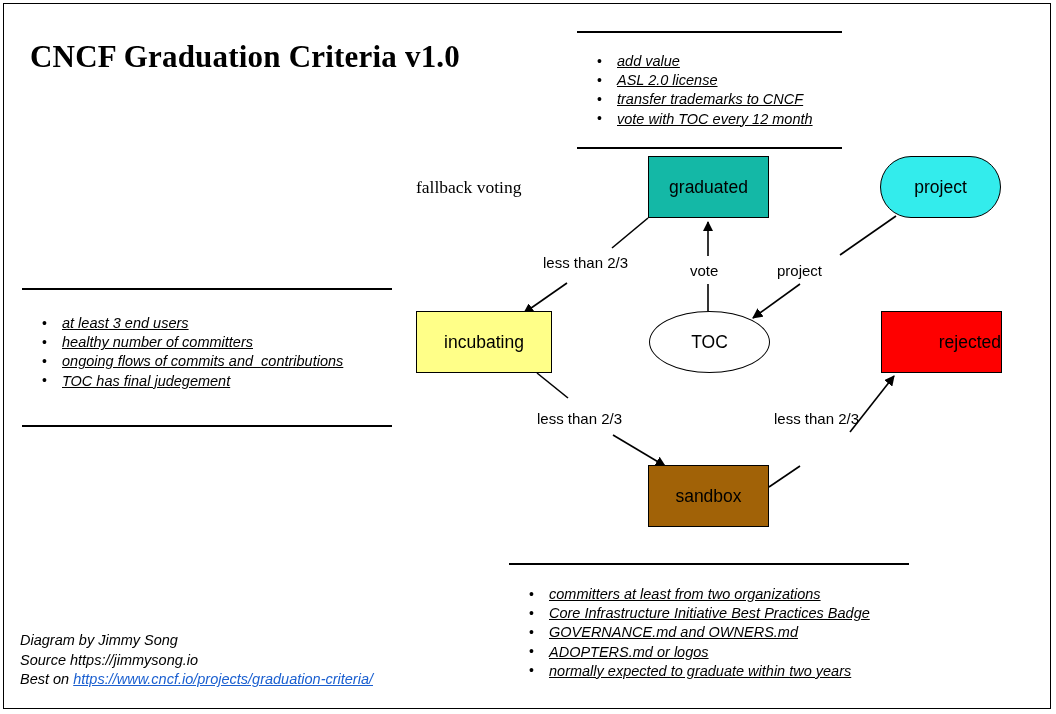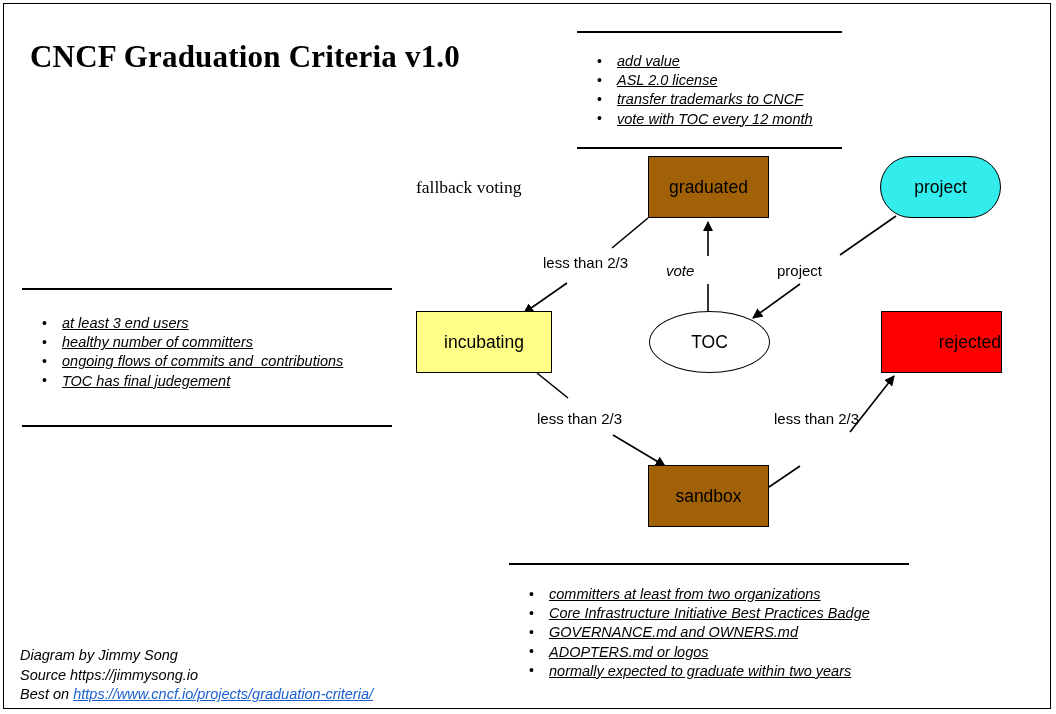--- a/index.html
+++ b/index.html
@@ -98,21 +98,21 @@
     align-items: center;
     justify-content: center;
     font-size: 17.5px;
     color: #000000;
   }
   #node-graduated {
     left: 648px;
     top: 156px;
     width: 121px;
     height: 62px;
-    background: #a16207;
+    background: #14b8a6;
   }
   #node-project {
     left: 880px;
     top: 156px;
     width: 121px;
     height: 62px;
     background: #33ecec;
     border-radius: 31px / 31px;
   }
   #node-incubating {
@@ -153,40 +153,40 @@
     color: #000000;
     white-space: nowrap;
   }
   #label-fallback {
     left: 416px;
     top: 177px;
     font-family: "Liberation Serif", serif;
     font-size: 17.5px;
   }
   #label-grad-inc  { left: 543px; top: 254px; }
-  #label-vote      { left: 666px; top: 262px; font-style: italic; }
+  #label-vote      { left: 690px; top: 262px; }
   #label-proposed  { left: 777px; top: 262px; }
   #label-inc-sand  { left: 537px; top: 410px; }
   #label-sand-rej  { left: 774px; top: 410px; }
 
   
   #arrows {
     position: absolute;
     left: 0;
     top: 0;
     width: 1056px;
     height: 714px;
     pointer-events: none;
   }
 
   
   #credits {
     position: absolute;
     left: 20px;
-    top: 646px;
+    top: 631px;
     font-style: italic;
     font-size: 14.5px;
     line-height: 19.5px;
     color: #000000;
     white-space: nowrap;
   }
   #credits .line { display: block; }
   #credits a,
   #credits .link {
     color: #1a5fd0;

